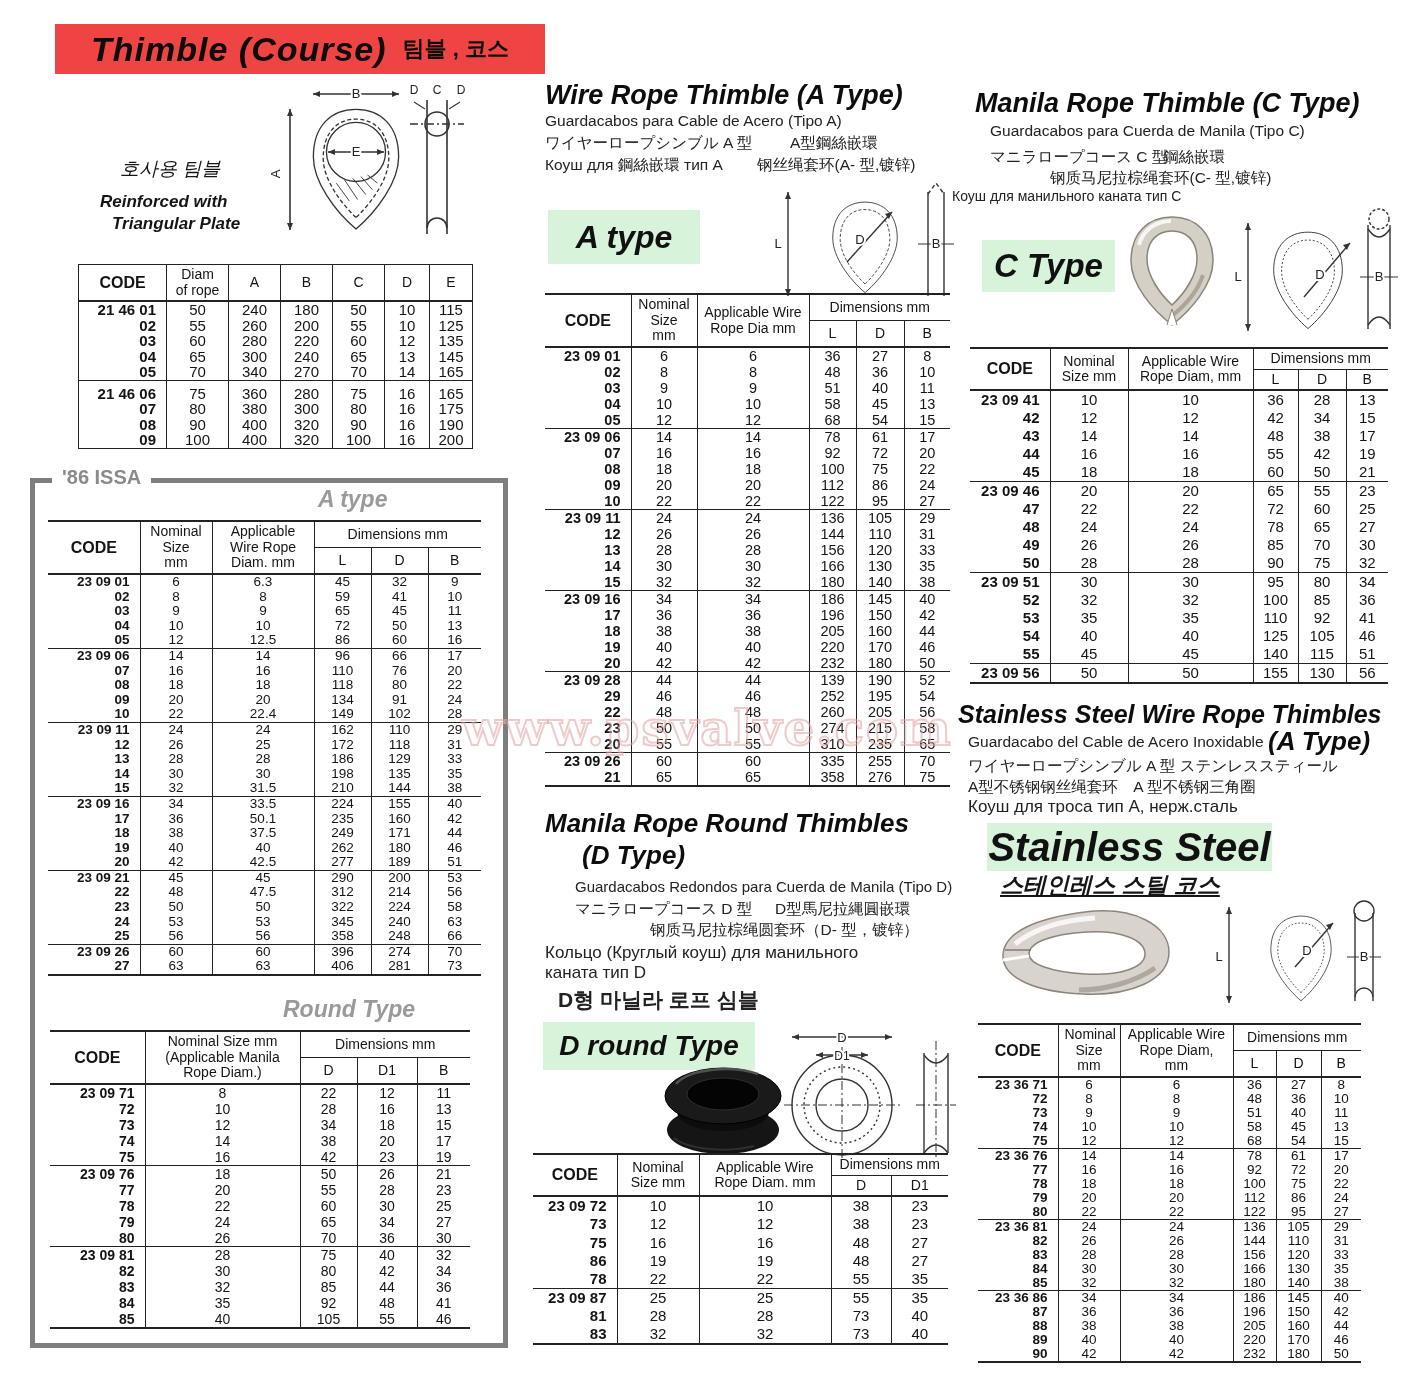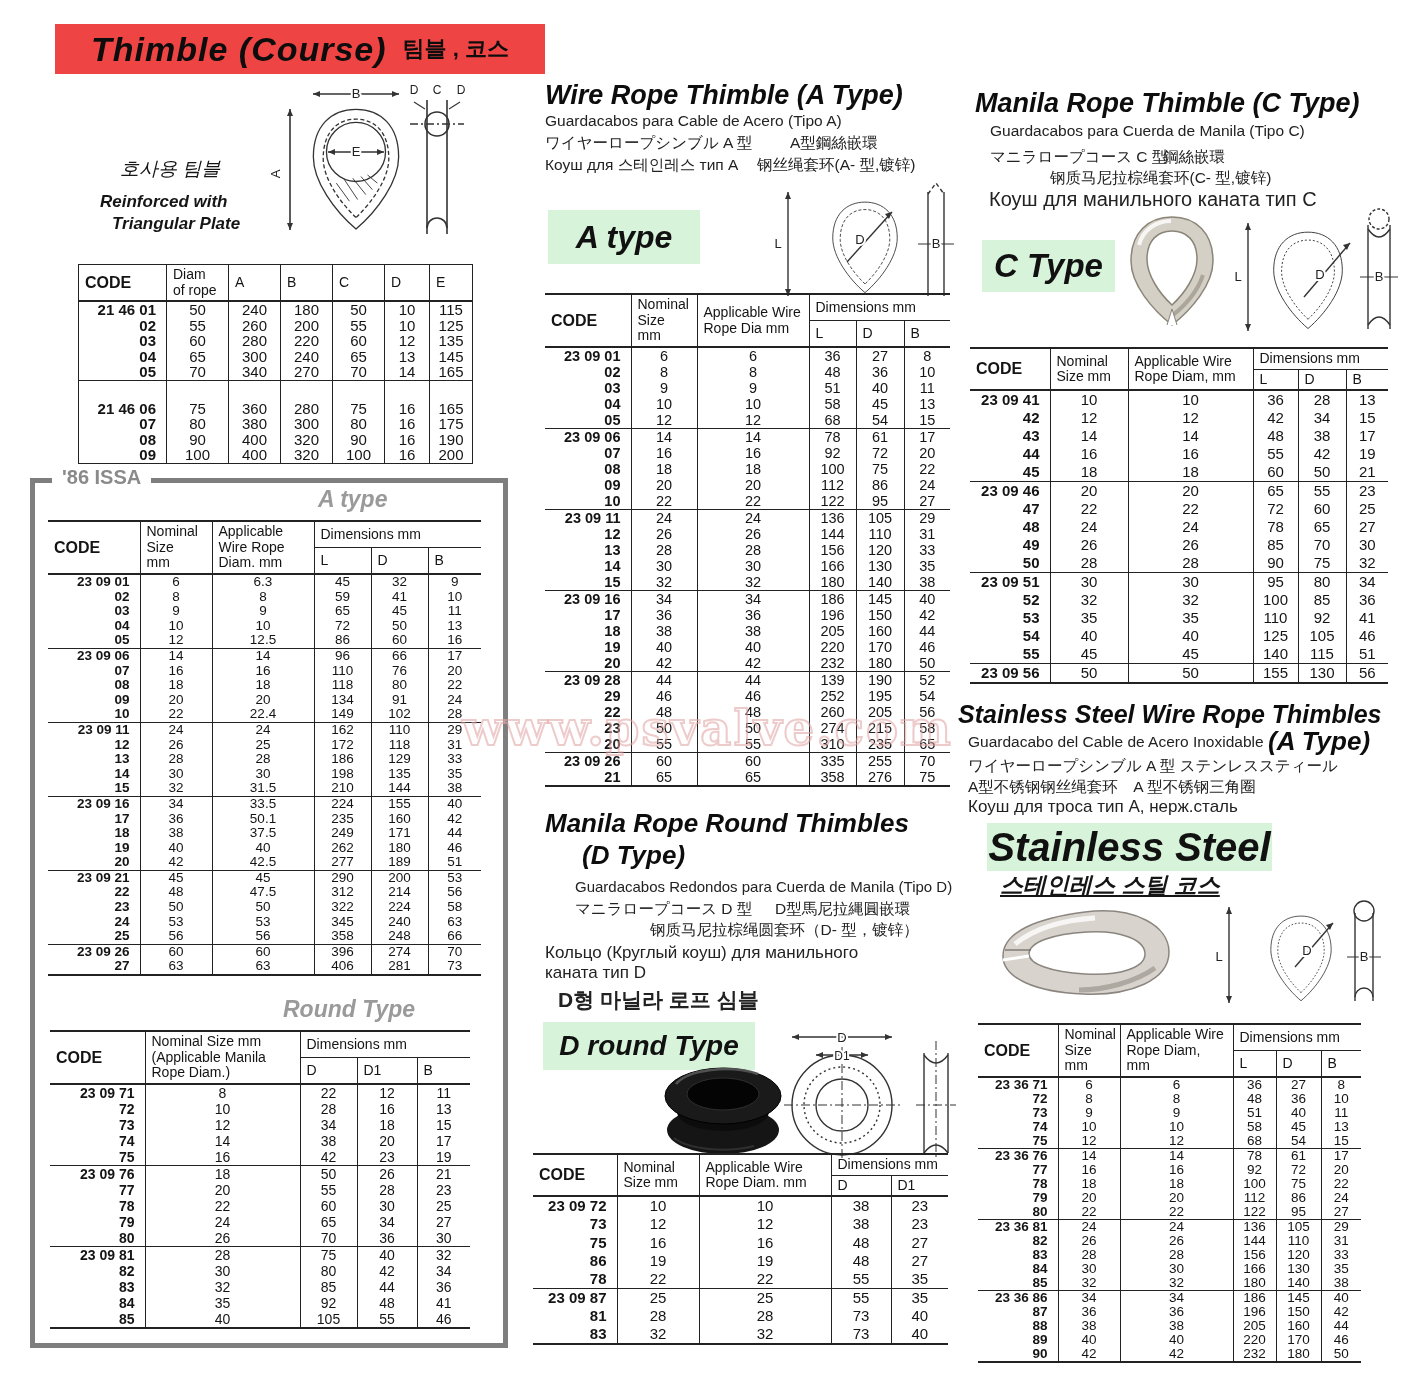--- a/index.html
+++ b/index.html
@@ -24,33 +24,33 @@
   .gray-head{font-style:italic;font-weight:bold;font-size:23px;color:#9a9a9a;white-space:nowrap;}
 
   
   .issa-box{border:5px solid #7e7e7e;}
   .issa-label{font-weight:bold;font-size:20px;color:#8a8a8a;background:#fff;padding:0 10px;}
 
   
   table.cat{border-collapse:collapse;table-layout:fixed;color:#141414;
             border-top:2px solid #222;border-bottom:2px solid #222;}
   table.cat thead{border-bottom:2px solid #222;}
-  table.cat th{font-weight:normal;white-space:pre-line;text-align:left;vertical-align:middle;padding:2px 6px;line-height:1.12;font-size:14px;}
+  table.cat th{font-weight:normal;white-space:pre-line;text-align:center;vertical-align:middle;padding:2px 6px;line-height:1.12;font-size:14px;}
   table.cat th.hc{font-weight:bold;font-size:16px;}
   table.cat th.dims{border-bottom:1.5px solid #222;}
   table.cat th + th{border-left:1.2px solid #222;}
   table.cat th.sub2{border-left:1.2px solid #222;}
   table.cat td{text-align:center;vertical-align:middle;padding:0 2px;}
   table.cat td + td{border-left:1.2px solid #222;}
   table.cat tr.gsep td{border-top:1.5px solid #222;}
   table.cat td.c0{text-align:right;font-weight:bold;padding-right:10px;}
   table.boxed{border:1.8px solid #222;}
 
   .t-hawser td{line-height:15.5px;font-size:15px;}
-  .t-hawser tr.gsep td{padding-top:20px;}
+  .t-hawser tr.gsep td{padding-top:5px;}
   .t-issa td{line-height:14.6px;font-size:13.5px;}
   .t-wire td{line-height:16px;font-size:14.5px;}
   .t-round td{line-height:16px;font-size:14px;}
   .t-d td{line-height:18.1px;font-size:15px;}
   .t-c td{line-height:18px;font-size:15px;}
   .t-ss td{line-height:14px;font-size:13.5px;}
 
   
   .watermark{font-family:"DejaVu Serif","Liberation Serif",serif;font-weight:bold;font-size:48px;letter-spacing:2px;
              color:rgba(255,240,240,0.08);-webkit-text-stroke:2px rgba(224,160,160,0.55);z-index:40;pointer-events:none;}
@@ -597,21 +597,21 @@
           <td class="c3">55</td>
           <td class="c4">46</td>
         </tr>
       </tbody>
   </table>
 
   <div class="abs sec-title" style="left:545px;top:80px;font-size:27px;">Wire Rope Thimble (A Type)</div>
   <div class="abs sub" style="left:545px;top:112px;">Guardacabos para Cable de Acero (Tipo A)</div>
   <div class="abs sub" style="left:545px;top:133px;">ワイヤーロープシンブル A 型</div>
   <div class="abs sub" style="left:790px;top:133px;">A型鋼絲嵌環</div>
-  <div class="abs sub" style="left:545px;top:155px;">Коуш для 스테인레스 тип A</div>
+  <div class="abs sub" style="left:545px;top:155px;">Коуш для 鋼絲嵌環 тип A</div>
   <div class="abs sub" style="left:757px;top:155px;">钢丝绳套环(A- 型,镀锌)</div>
 
   <div class="abs badge" style="left:548px;top:210px;width:152px;height:54px;font-size:32px;">A type</div>
 
   <svg class="abs" style="left:748px;top:178px;" width="210" height="130" viewBox="0 0 210 130">
     <g stroke="#333" fill="none" stroke-width="1.4">
       <g transform="translate(55,8) scale(0.62)">
         <path d="M100,172 C74,150 48,114 48,84 C48,46 70,26 100,26 C130,26 152,46 152,84 C152,114 126,150 100,172 Z"></path>
         <path d="M100,158 C80,139 60,110 60,86 C60,54 77,38 100,38 C123,38 140,54 140,86 C140,110 120,139 100,158 Z" stroke-dasharray="5,3"></path>
       </g>
@@ -996,21 +996,21 @@
           <td class="c4">40</td>
         </tr>
       </tbody>
   </table>
 
   <div class="abs sec-title" style="left:975px;top:88px;font-size:27px;">Manila Rope Thimble (C Type)</div>
   <div class="abs sub" style="left:990px;top:122px;">Guardacabos para Cuerda de Manila (Tipo C)</div>
   <div class="abs sub" style="left:990px;top:147px;">マニラロープコース C 型</div>
   <div class="abs sub" style="left:1163px;top:147px;">鋼絲嵌環</div>
   <div class="abs sub" style="left:1050px;top:168px;">钢质马尼拉棕绳套环(C- 型,镀锌)</div>
-  <div class="abs sub" style="left:989px;top:188px;font-size:20px;">Коуш для манильного каната тип C</div>
+  <div class="abs sub" style="left:952px;top:188px;font-size:14px;">Коуш для манильного каната тип C</div>
 
   <div class="abs badge" style="left:982px;top:240px;width:133px;height:52px;font-size:33px;">C Type</div>
 
   <svg class="abs" style="left:1115px;top:205px;" width="115" height="125" viewBox="0 0 115 125">
     <path fill-rule="evenodd" fill="#d5d0c6" stroke="#8a8578" stroke-width="1.5" d="M57,120 C38,105 16,80 16,56 C16,28 33,12 57,12 C81,12 98,28 98,56 C98,80 76,105 57,120 Z
          M57,100 C44,88 32,70 32,54 C32,35 43,26 57,26 C71,26 82,35 82,54 C82,70 70,88 57,100 Z"></path>
     <path d="M24,40 C28,24 42,16 56,16" stroke="#fff" stroke-width="4" fill="none" opacity="0.8"></path>
     <path d="M88,70 C82,88 68,102 58,110" stroke="#9a9488" stroke-width="4" fill="none" opacity="0.7"></path>
     <path d="M52,120 L57,104 L62,120" fill="#fff" stroke="#8a8578" stroke-width="1"></path>
   </svg>

